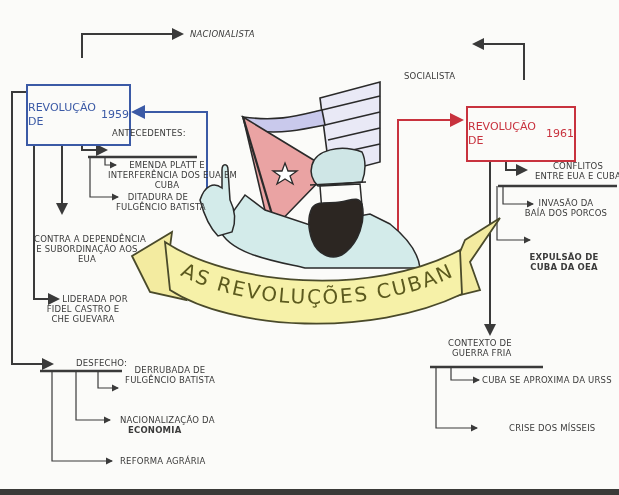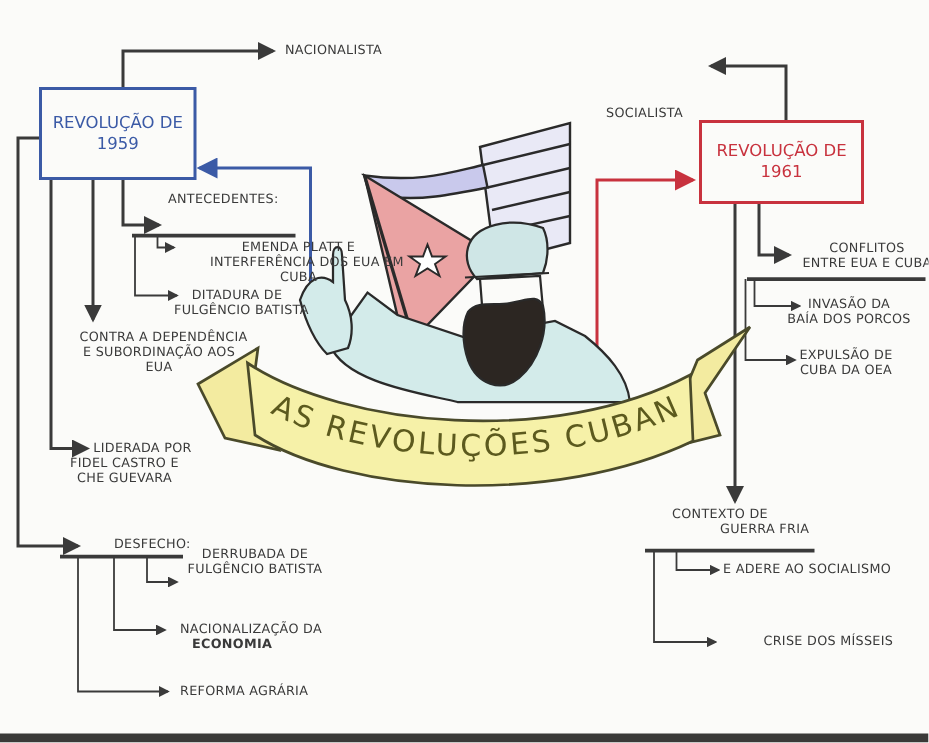--- a/index.html
+++ b/index.html
@@ -3,22 +3,22 @@
 <meta charset="utf-8">
 <style>
   html, body { margin:0; padding:0; }
   body { width:619px; height:495px; background:#fbfbf9; position:relative; overflow:hidden;
          font-family:"DejaVu Sans", sans-serif; }
   .canvas { position:absolute; left:0; top:0; width:619px; height:495px; }
   .lbl { position:absolute; color:#3a3a3a; font-size:8.5px; line-height:10px; letter-spacing:0.2px;
          text-transform:uppercase; white-space:nowrap; font-family:"DejaVu Sans", sans-serif; }
   .lbl.c { text-align:center; }
   .box { position:absolute; background:#fbfbf9; border:2.5px solid; box-sizing:border-box;
-         display:flex; flex-direction:column; align-items:center; justify-content:center;
-         font-size:11px; line-height:14px; text-transform:uppercase; }
+         display:flex; align-items:center; justify-content:center;
+         font-size:11px; line-height:14px; text-transform:uppercase;margin-top:26px; }
   .box.blue { border-color:#3b5aa6; color:#3b5aa6; }
   .box.red { border-color:#c8323e; color:#c8323e; }
   .banner-text { font-size:20px; fill:#5c5a1e; font-family:"DejaVu Sans", sans-serif; letter-spacing:2px; }
   .bottom-strip { position:absolute; left:0; top:489px; width:619px; height:6px; background:#3a3a38; }
 </style>
 </head>
 <body>
 
 <svg class="canvas" width="619" height="495" viewBox="0 0 619 495">
   <defs>
@@ -111,34 +111,34 @@
   </text>
 </svg>
 
 <div class="bottom-strip"></div>
 
 <div class="box blue" style="left:26px;top:58px;width:105px;height:62px;">
   <span>Revolução de</span>
   <span>1959</span>
 </div>
 
-<div class="lbl" style="left:190px;top:29px;">Nacionalista</div>
+<div class="lbl" style="left:190px;top:29px;font-style:italic;">Nacionalista</div>
 
 <div class="lbl" style="left:112px;top:128px;">Antecedentes:</div>
-<div class="lbl c" style="left:108px;top:160px;width:118px;padding-left:32px;">
+<div class="lbl c" style="left:76px;top:160px;width:118px;padding-left:32px;">
   <div>Emenda Platt e</div>
   <div>interferência dos EUA em</div>
   <div>Cuba</div>
 </div>
 <div class="lbl c" style="left:116px;top:192px;width:84px;">
   <div>Ditadura de</div>
   <div>Fulgêncio Batista</div>
 </div>
 
-<div class="lbl c" style="left:34px;top:220px;width:106px;margin-left:19px;">
+<div class="lbl c" style="left:34px;top:234px;width:106px;">
   <div>Contra a dependência</div>
   <div>e subordinação aos</div>
   <div>EUA</div>
 </div>
 
 <div class="lbl c" style="left:34px;top:294px;width:98px;">
   <div style="padding-left:24px;">Liderada por</div>
   <div>Fidel Castro e</div>
   <div>Che Guevara</div>
 </div>
@@ -162,25 +162,25 @@
 <div class="lbl" style="left:404px;top:39px;margin-top:32px;">Socialista</div>
 
 <div class="lbl c" style="left:520px;top:161px;width:116px;">
   <div>Conflitos</div>
   <div>entre EUA e Cuba</div>
 </div>
 <div class="lbl c" style="left:520px;top:198px;width:92px;">
   <div>Invasão da</div>
   <div>Baía dos Porcos</div>
 </div>
-<div class="lbl c" style="left:520px;top:232px;width:88px;">
+<div class="lbl c" style="left:520px;top:252px;width:88px;font-weight:bold;">
   <div>Expulsão de</div>
   <div>Cuba da OEA</div>
 </div>
 
 <div class="lbl" style="left:448px;top:338px;">
   <div>Contexto de</div>
-  <div style="padding-left:4px;margin-left:28px;">Guerra Fria</div>
+  <div style="padding-left:4px;">Guerra Fria</div>
 </div>
 <div class="lbl" style="left:482px;top:375px;">
-  <div>e adere ao socialismo</div>
+  <div>Cuba se aproxima da URSS</div>
 </div>
 <div class="lbl" style="left:509px;top:423px;">Crise dos mísseis</div>
 
 </body></html>

